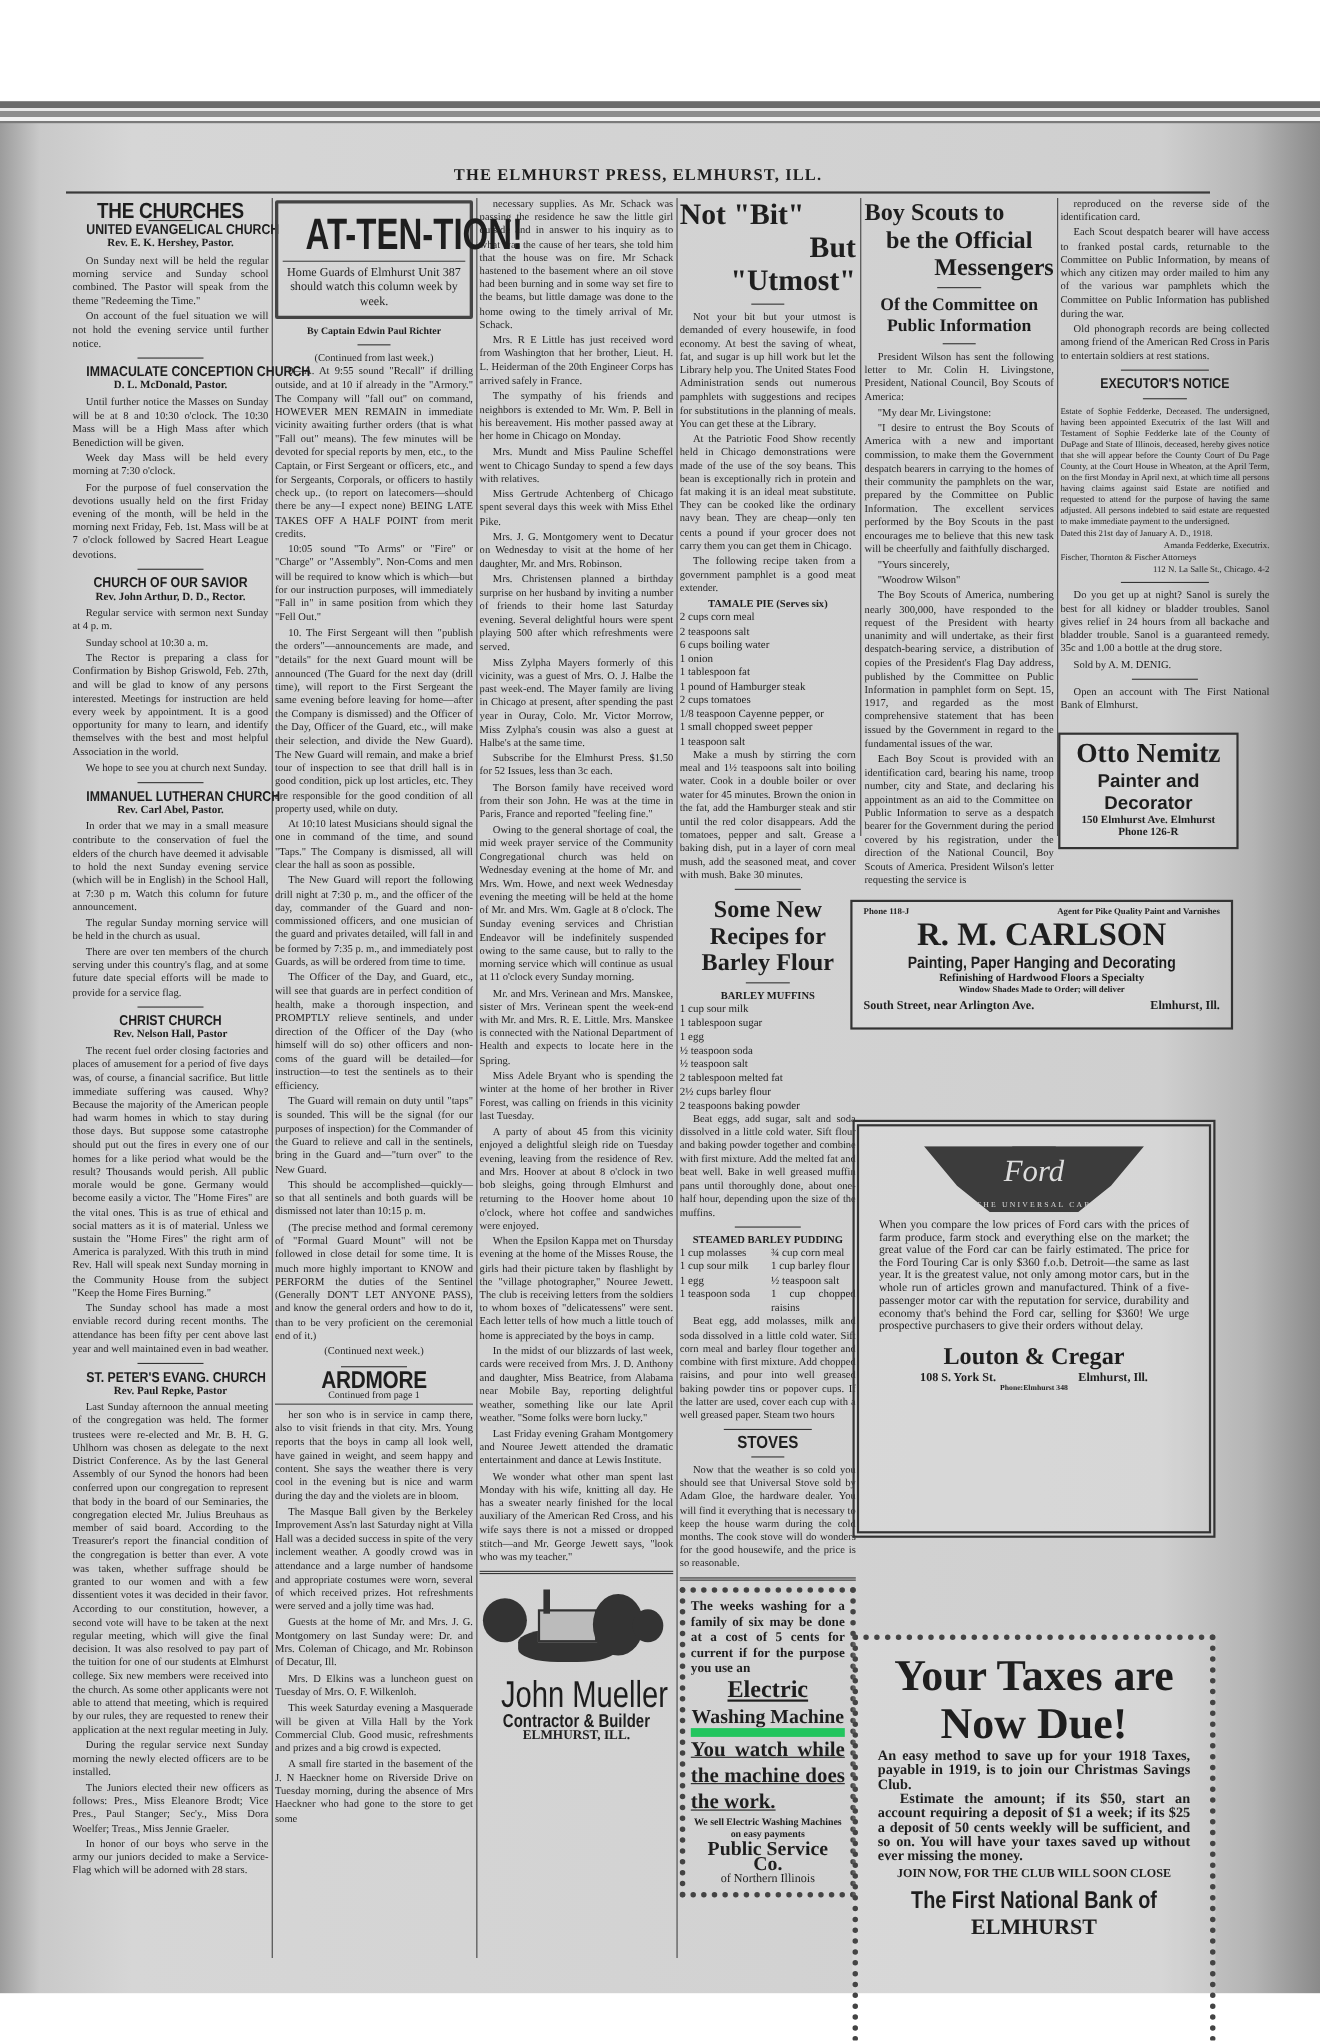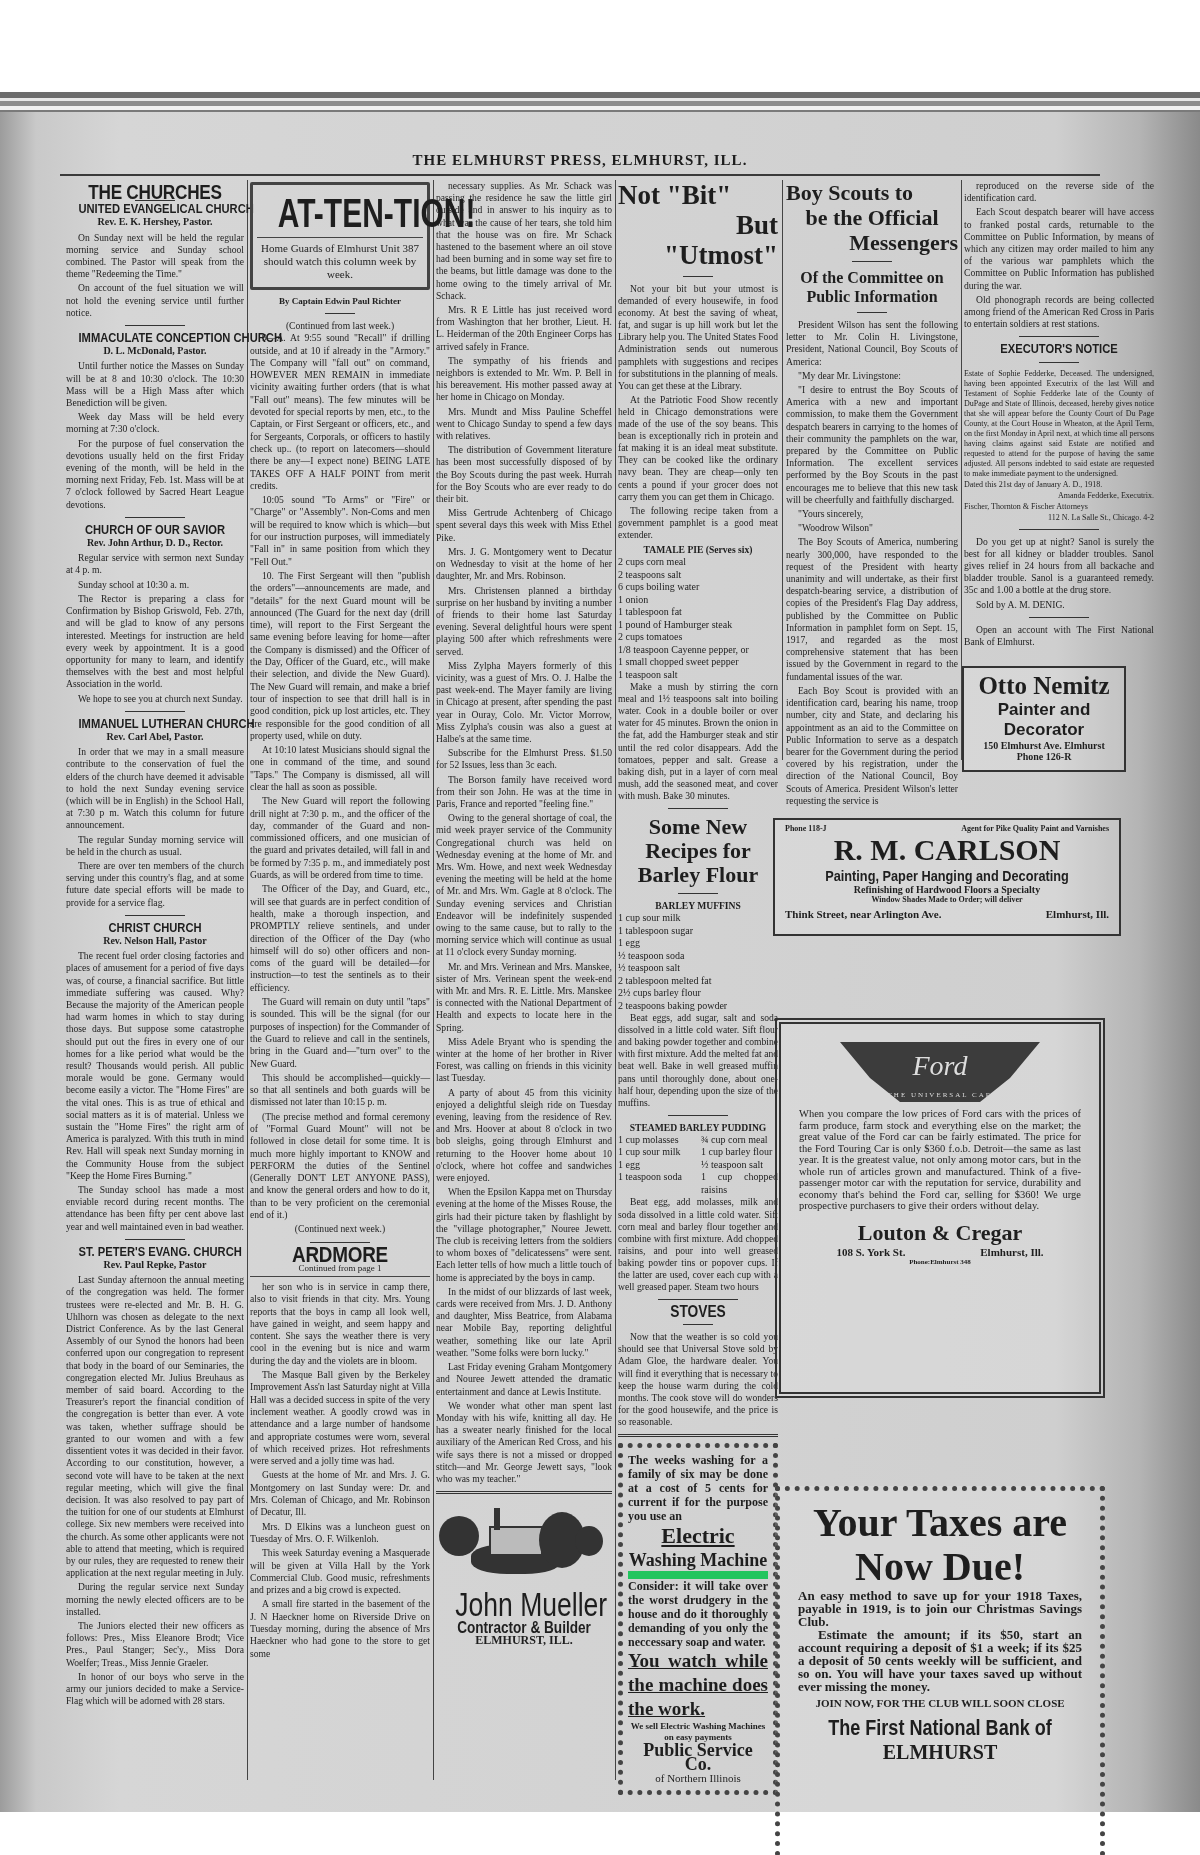--- a/index.html
+++ b/index.html
@@ -138,21 +138,20 @@
       <p>A small fire started in the basement of the J. N Haeckner home on Riverside Drive on Tuesday morning, during the absence of Mrs Haeckner who had gone to the store to get some</p>
     </div>
 </div>
 
 <div class="col col3" style="font-size:9.6px;line-height:12.2px;">
   <div id="local-paras">
       <p>necessary supplies. As Mr. Schack was passing the residence he saw the little girl outside and in answer to his inquiry as to what was the cause of her tears, she told him that the house was on fire. Mr Schack hastened to the basement where an oil stove had been burning and in some way set fire to the beams, but little damage was done to the home owing to the timely arrival of Mr. Schack.</p>
       <p>Mrs. R E Little has just received word from Washington that her brother, Lieut. H. L. Heiderman of the 20th Engineer Corps has arrived safely in France.</p>
       <p>The sympathy of his friends and neighbors is extended to Mr. Wm. P. Bell in his bereavement. His mother passed away at her home in Chicago on Monday.</p>
       <p>Mrs. Mundt and Miss Pauline Scheffel went to Chicago Sunday to spend a few days with relatives.</p>
-      <p>The distribution of Government literature has been most successfully disposed of by the Boy Scouts during the past week. Hurrah for the Boy Scouts who are ever ready to do their bit.</p>
       <p>Miss Gertrude Achtenberg of Chicago spent several days this week with Miss Ethel Pike.</p>
       <p>Mrs. J. G. Montgomery went to Decatur on Wednesday to visit at the home of her daughter, Mr. and Mrs. Robinson.</p>
       <p>Mrs. Christensen planned a birthday surprise on her husband by inviting a number of friends to their home last Saturday evening. Several delightful hours were spent playing 500 after which refreshments were served.</p>
       <p>Miss Zylpha Mayers formerly of this vicinity, was a guest of Mrs. O. J. Halbe the past week-end. The Mayer family are living in Chicago at present, after spending the past year in Ouray, Colo. Mr. Victor Morrow, Miss Zylpha's cousin was also a guest at Halbe's at the same time.</p>
       <p>Subscribe for the Elmhurst Press. $1.50 for 52 Issues, less than 3c each.</p>
       <p>The Borson family have received word from their son John. He was at the time in Paris, France and reported "feeling fine."</p>
       <p>Owing to the general shortage of coal, the mid week prayer service of the Community Congregational church was held on Wednesday evening at the home of Mr. and Mrs. Wm. Howe, and next week Wednesday evening the meeting will be held at the home of Mr. and Mrs. Wm. Gagle at 8 o'clock. The Sunday evening services and Christian Endeavor will be indefinitely suspended owing to the same cause, but to rally to the morning service which will continue as usual at 11 o'clock every Sunday morning.</p>
       <p>Mr. and Mrs. Verinean and Mrs. Manskee, sister of Mrs. Verinean spent the week-end with Mr. and Mrs. R. E. Little. Mrs. Manskee is connected with the National Department of Health and expects to locate here in the Spring.</p>
       <p>Miss Adele Bryant who is spending the winter at the home of her brother in River Forest, was calling on friends in this vicinity last Tuesday.</p>
       <p>A party of about 45 from this vicinity enjoyed a delightful sleigh ride on Tuesday evening, leaving from the residence of Rev. and Mrs. Hoover at about 8 o'clock in two bob sleighs, going through Elmhurst and returning to the Hoover home about 10 o'clock, where hot coffee and sandwiches were enjoyed.</p>
@@ -234,21 +233,20 @@
   <p>Beat egg, add molasses, milk and soda dissolved in a little cold water. Sift corn meal and barley flour together and combine with first mixture. Add chopped raisins, and pour into well greased baking powder tins or popover cups. If the latter are used, cover each cup with a well greased paper. Steam two hours</p>
   <div class="sep" style="width:80px"></div>
   <h3 class="sub" style="font-size:16px">STOVES</h3>
   <div class="sep" style="width:30px"></div>
   <p>Now that the weather is so cold you should see that Universal Stove sold by Adam Gloe, the hardware dealer. You will find it everything that is necessary to keep the house warm during the cold months. The cook stove will do wonders for the good housewife, and the price is so reasonable.</p>
   <div class="sepw"></div>
   <div class="dotborder" style="padding:5px;font-size:12px;line-height:14px">
     <div style="font-weight:bold">The weeks washing for a family of six may be done at a cost of 5 cents for current if for the purpose you use an</div>
     <div class="center" style="font-size:22px;line-height:26px;font-weight:bold;text-decoration:underline">Electric</div>
     <div class="center" style="font-size:18px;line-height:22px;font-weight:bold;border-bottom:8px solid #22c55e">Washing Machine</div>
-    <div style="font-weight:bold;text-align:justify">Consider: it will take over the worst drudgery in the house and do it thoroughly demanding of you only the neccessary soap and water.</div>
     <div style="font-size:19px;line-height:24px;font-weight:bold;text-decoration:underline">You watch while the machine does the work.</div>
     <div class="center small" style="font-weight:bold">We sell Electric Washing Machines on easy payments</div>
     <div class="center" style="font-size:18px;font-weight:bold">Public Service Co.</div>
     <div class="center" style="font-size:11px;font-weight:normal">of Northern Illinois</div>
   </div>
 </div>
 
 <div class="col col5" style="font-size:9.6px;line-height:12.2px;">
   <div id="scouts-headline" class="headline" style="font-size:22px;line-height:25px">
       <div style="text-align: left;">Boy Scouts to</div>
@@ -301,21 +299,21 @@
 <div class="ad" style="left:773px;top:818px;width:348px;height:118px;padding:4px 10px;box-sizing:border-box;text-align:center">
   <div style="display:flex;justify-content:space-between;font-size:8px;font-weight:bold">
     <span>Phone 118-J</span>
     <span>Agent for Pike Quality Paint and Varnishes</span>
   </div>
   <div style="font-size:30px;font-weight:bold;line-height:34px">R. M. CARLSON</div>
   <div style="font-size:15px;font-weight:bold;font-family:'Liberation Sans',sans-serif;transform:scaleX(.85);white-space:nowrap">Painting, Paper Hanging and Decorating</div>
   <div style="font-size:10px;font-weight:bold">Refinishing of Hardwood Floors a Specialty</div>
   <div style="font-size:8px;font-weight:bold">Window Shades Made to Order; will deliver</div>
   <div style="display:flex;justify-content:space-between;font-size:11px;font-weight:bold;margin-top:4px">
-    <span>Think Street, near Arlington Ave.</span>
+    <span>South Street, near Arlington Ave.</span>
     <span>Elmhurst, Ill.</span>
   </div>
 </div>
 
 <div class="ad" style="left:775px;top:1018px;width:330px;height:380px;border:6px double #333;padding:8px 18px;box-sizing:border-box">
   <div class="ford-logo">
     <span>Ford</span>
     <small>THE UNIVERSAL CAR</small>
   </div>
   <div style="font-size:10.5px;line-height:11.5px;text-align:justify">When you compare the low prices of Ford cars with the prices of farm produce, farm stock and everything else on the market; the great value of the Ford car can be fairly estimated. The price for the Ford Touring Car is only $360 f.o.b. Detroit—the same as last year. It is the greatest value, not only among motor cars, but in the whole run of articles grown and manufactured. Think of a five-passenger motor car with the reputation for service, durability and economy that's behind the Ford car, selling for $360! We urge prospective purchasers to give their orders without delay.</div>

